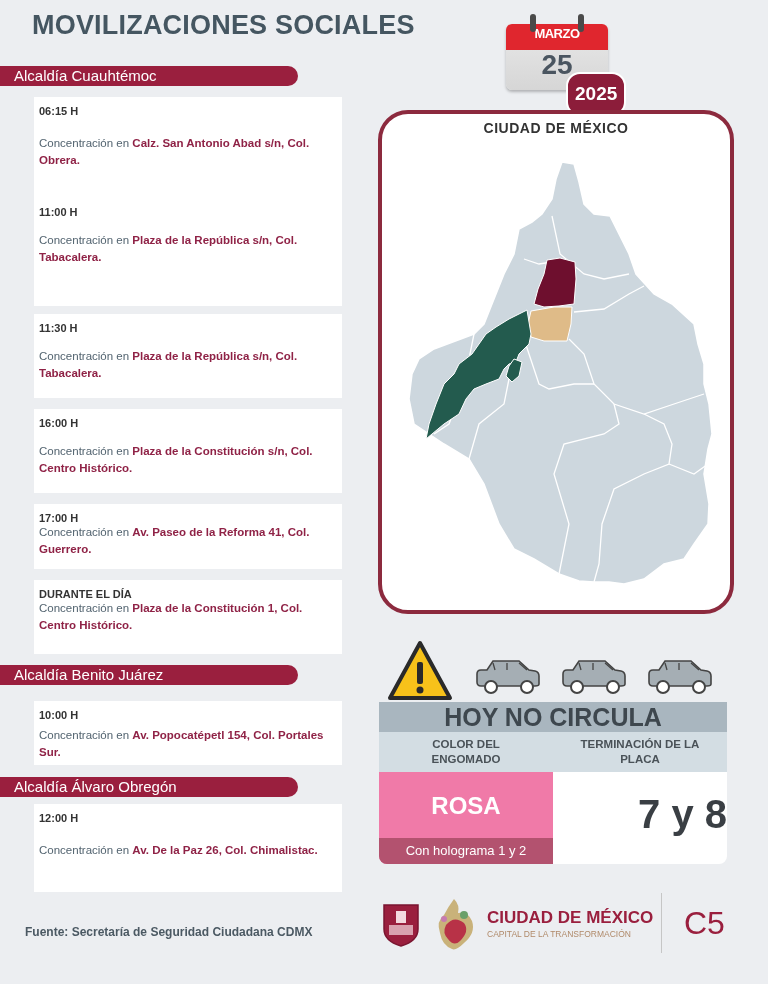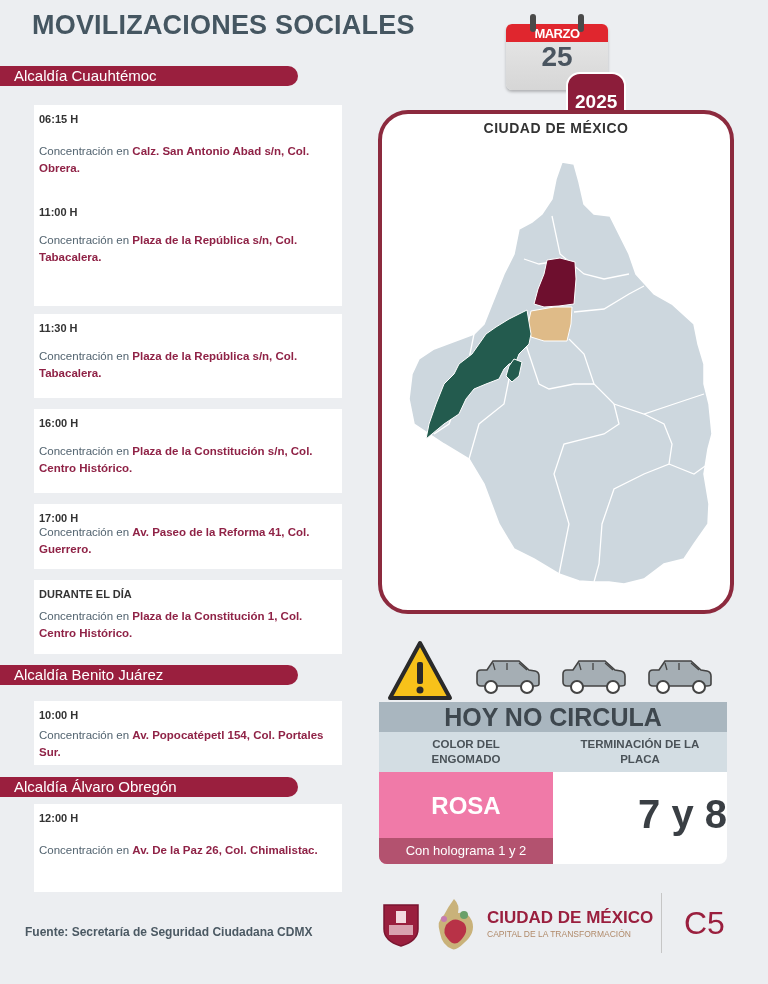--- a/index.html
+++ b/index.html
@@ -4,24 +4,24 @@
 <style>
   * { box-sizing: border-box; margin: 0; padding: 0; }
   html, body { width: 768px; height: 984px; background: #eceef1; overflow: hidden; }
   body { font-family: "Liberation Sans", sans-serif; position: relative; color: #3a4a55; }
 
   .title { position: absolute; left: 32px; top: 10px; font-size: 27px; font-weight: bold; color: #455661; letter-spacing: 0.2px; }
 
   
   .calendar { position: absolute; left: 506px; top: 14px; width: 104px; height: 80px; }
   .cal-body { position: absolute; left: 0; top: 10px; width: 102px; height: 66px; background: linear-gradient(#e9e9e9, #d6d6d6); border-radius: 6px; box-shadow: 0 2px 3px rgba(0,0,0,0.25); overflow: hidden; }
-  .cal-top { height: 18px; background: #e0262e; color: #fff; font-size: 13px; font-weight: bold; text-align: center; line-height: 19px; letter-spacing: -0.5px; }
+  .cal-top { height: 26px; background: #e0262e; color: #fff; font-size: 13px; font-weight: bold; text-align: center; line-height: 19px; letter-spacing: -0.5px; }
   .cal-day { text-align: center; font-size: 28px; font-weight: bold; color: #4a5560; line-height: 30px; }
   .cal-ring { position: absolute; top: 0; width: 6px; height: 18px; background: #4a4a4a; border-radius: 3px; }
-  .cal-year { position: absolute; left: 60px; top: 58px; background: #8c1d3a; color: #fff; font-size: 19px; font-weight: bold; padding: 18px 7px; border-radius: 14px; border: 2px solid #fff; line-height: 20px; }
+  .cal-year { position: absolute; left: 60px; top: 58px; background: #8c1d3a; color: #fff; font-size: 19px; font-weight: bold; padding: 10px 7px; border-radius: 14px; border: 2px solid #fff; line-height: 20px; }
 
   
   .alc { position: absolute; left: 0; height: 20px; width: 298px; background: #9a1f3e; border-radius: 0 12px 12px 0; color: #fff; font-size: 15px; line-height: 20px; padding-left: 14px; }
 
   
   .card { position: absolute; left: 34px; width: 308px; background: #fff; padding: 8px 5px 0 5px; }
   .time { font-size: 11px; font-weight: bold; color: #333; }
   .desc { font-size: 11.5px; line-height: 17px; color: #4a5a65; font-weight: bold; }
   .desc .lead { font-weight: normal; color: #536470; }
   .desc .place { color: #8f2246; }
@@ -62,21 +62,21 @@
     <div class="cal-top">MARZO</div>
     <div class="cal-day">25</div>
   </div>
   <div class="cal-ring" style="left:24px"></div>
   <div class="cal-ring" style="left:72px"></div>
   <div class="cal-year">2025</div>
 </div>
 
 <div class="alc" style="top:66px">Alcaldía Cuauhtémoc</div>
 
-<div class="card" style="top:105px;height:107px">
+<div class="card" style="top:97px;height:107px">
   <div class="time">06:15 H</div>
   <div class="desc" style="margin-top:18px"><span class="lead">Concentración en </span><span class="place">Calz. San Antonio Abad s/n, Col. Obrera.</span></div>
 </div>
 
 <div class="card" style="top:198px;height:108px">
   <div class="time">11:00 H</div>
   <div class="desc" style="margin-top:14px"><span class="lead">Concentración en </span><span class="place">Plaza de la República s/n, Col. Tabacalera.</span></div>
 </div>
 
 <div class="card" style="top:314px;height:84px">
@@ -89,21 +89,21 @@
   <div class="desc" style="margin-top:14px"><span class="lead">Concentración en </span><span class="place">Plaza de la Constitución s/n, Col. Centro Histórico.</span></div>
 </div>
 
 <div class="card" style="top:504px;height:65px">
   <div class="time">17:00 H</div>
   <div class="desc" style=""><span class="lead">Concentración en </span><span class="place">Av. Paseo de la Reforma 41, Col. Guerrero.</span></div>
 </div>
 
 <div class="card" style="top:580px;height:74px">
   <div class="time">DURANTE EL DÍA</div>
-  <div class="desc" style="margin-top:8px"><span class="lead">Concentración en </span><span class="place">Plaza de la Constitución 1, Col. Centro Histórico.</span></div>
+  <div class="desc" style="margin-top:0"><span class="lead">Concentración en </span><span class="place">Plaza de la Constitución 1, Col. Centro Histórico.</span></div>
 </div>
 
 <div class="alc" style="top:665px">Alcaldía Benito Juárez</div>
 <div class="card" style="top:701px;height:64px">
   <div class="time">10:00 H</div>
   <div class="desc" style="margin-top:6px"><span class="lead">Concentración en </span><span class="place">Av. Popocatépetl 154, Col. Portales Sur.</span></div>
 </div>
 
 <div class="alc" style="top:777px">Alcaldía Álvaro Obregón</div>
 <div class="card" style="top:804px;height:88px">

